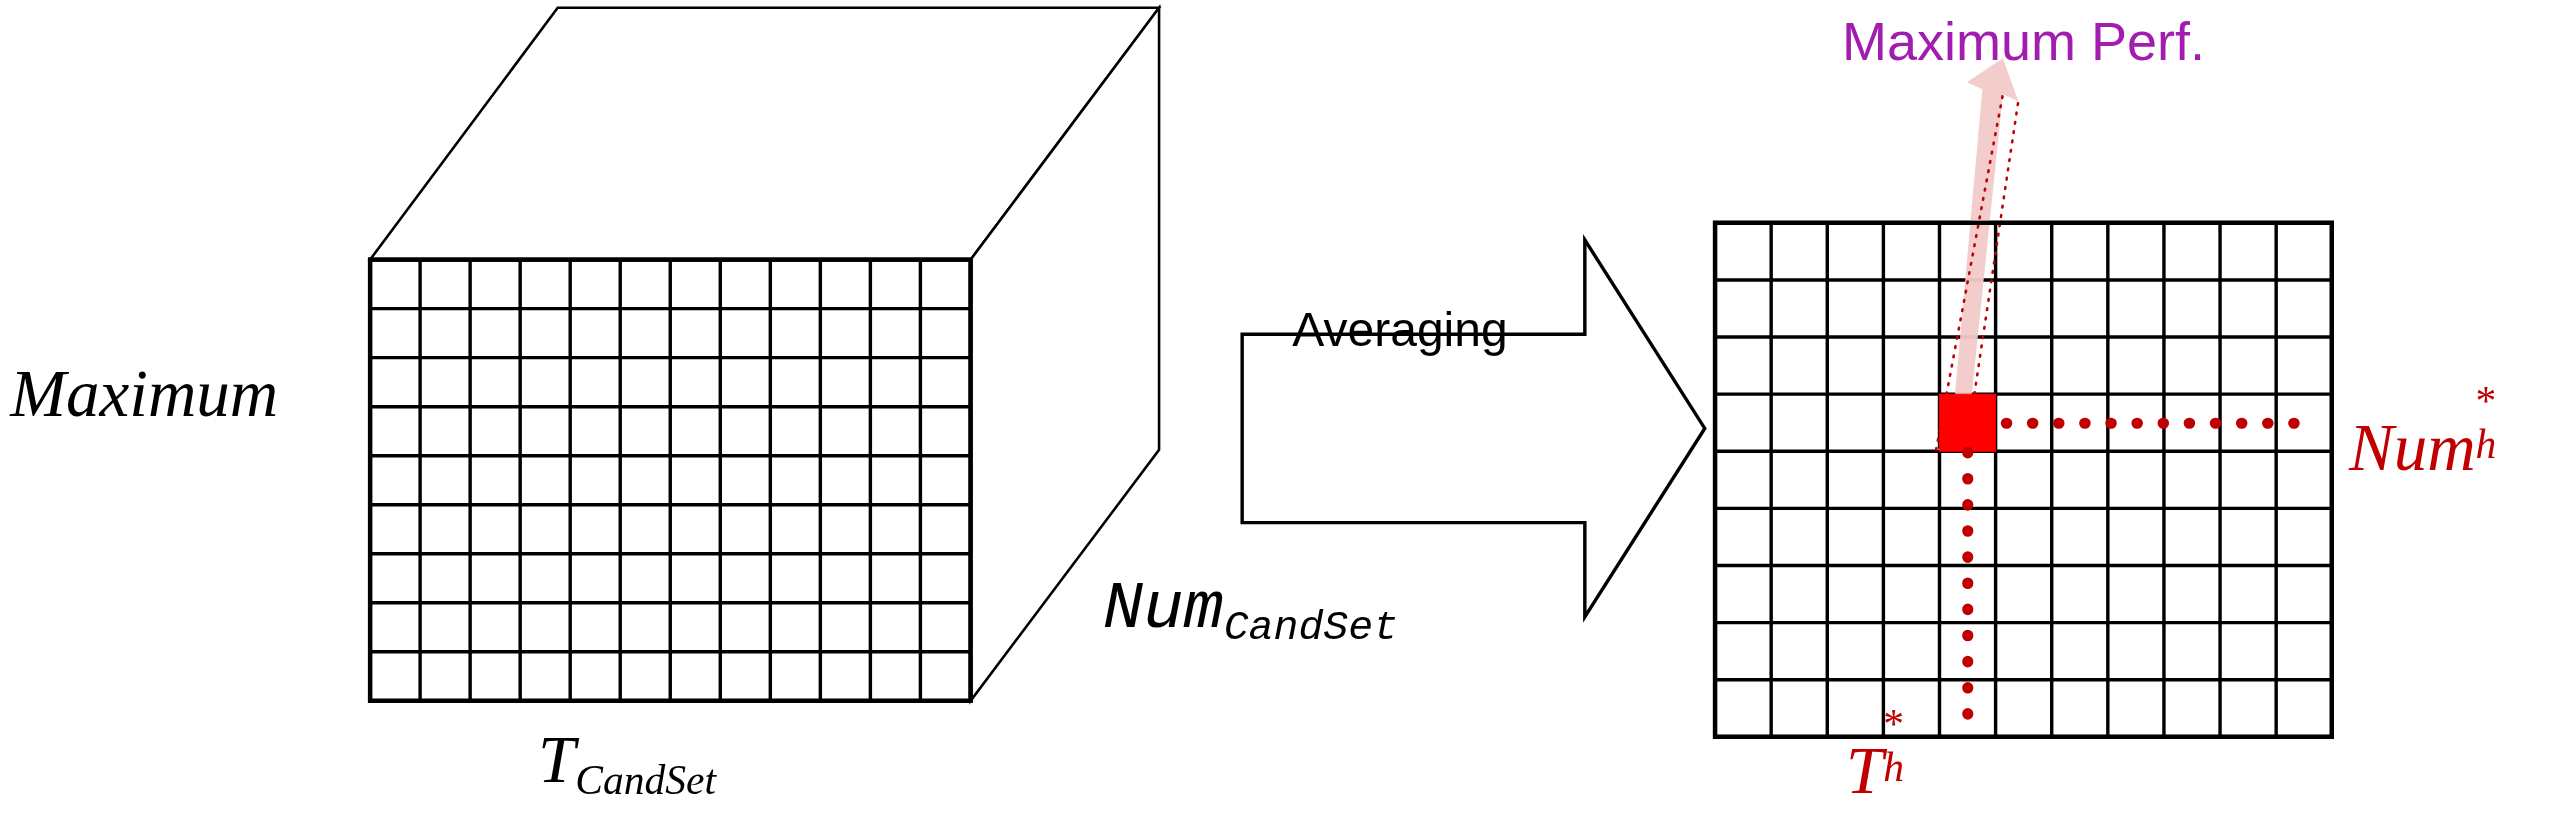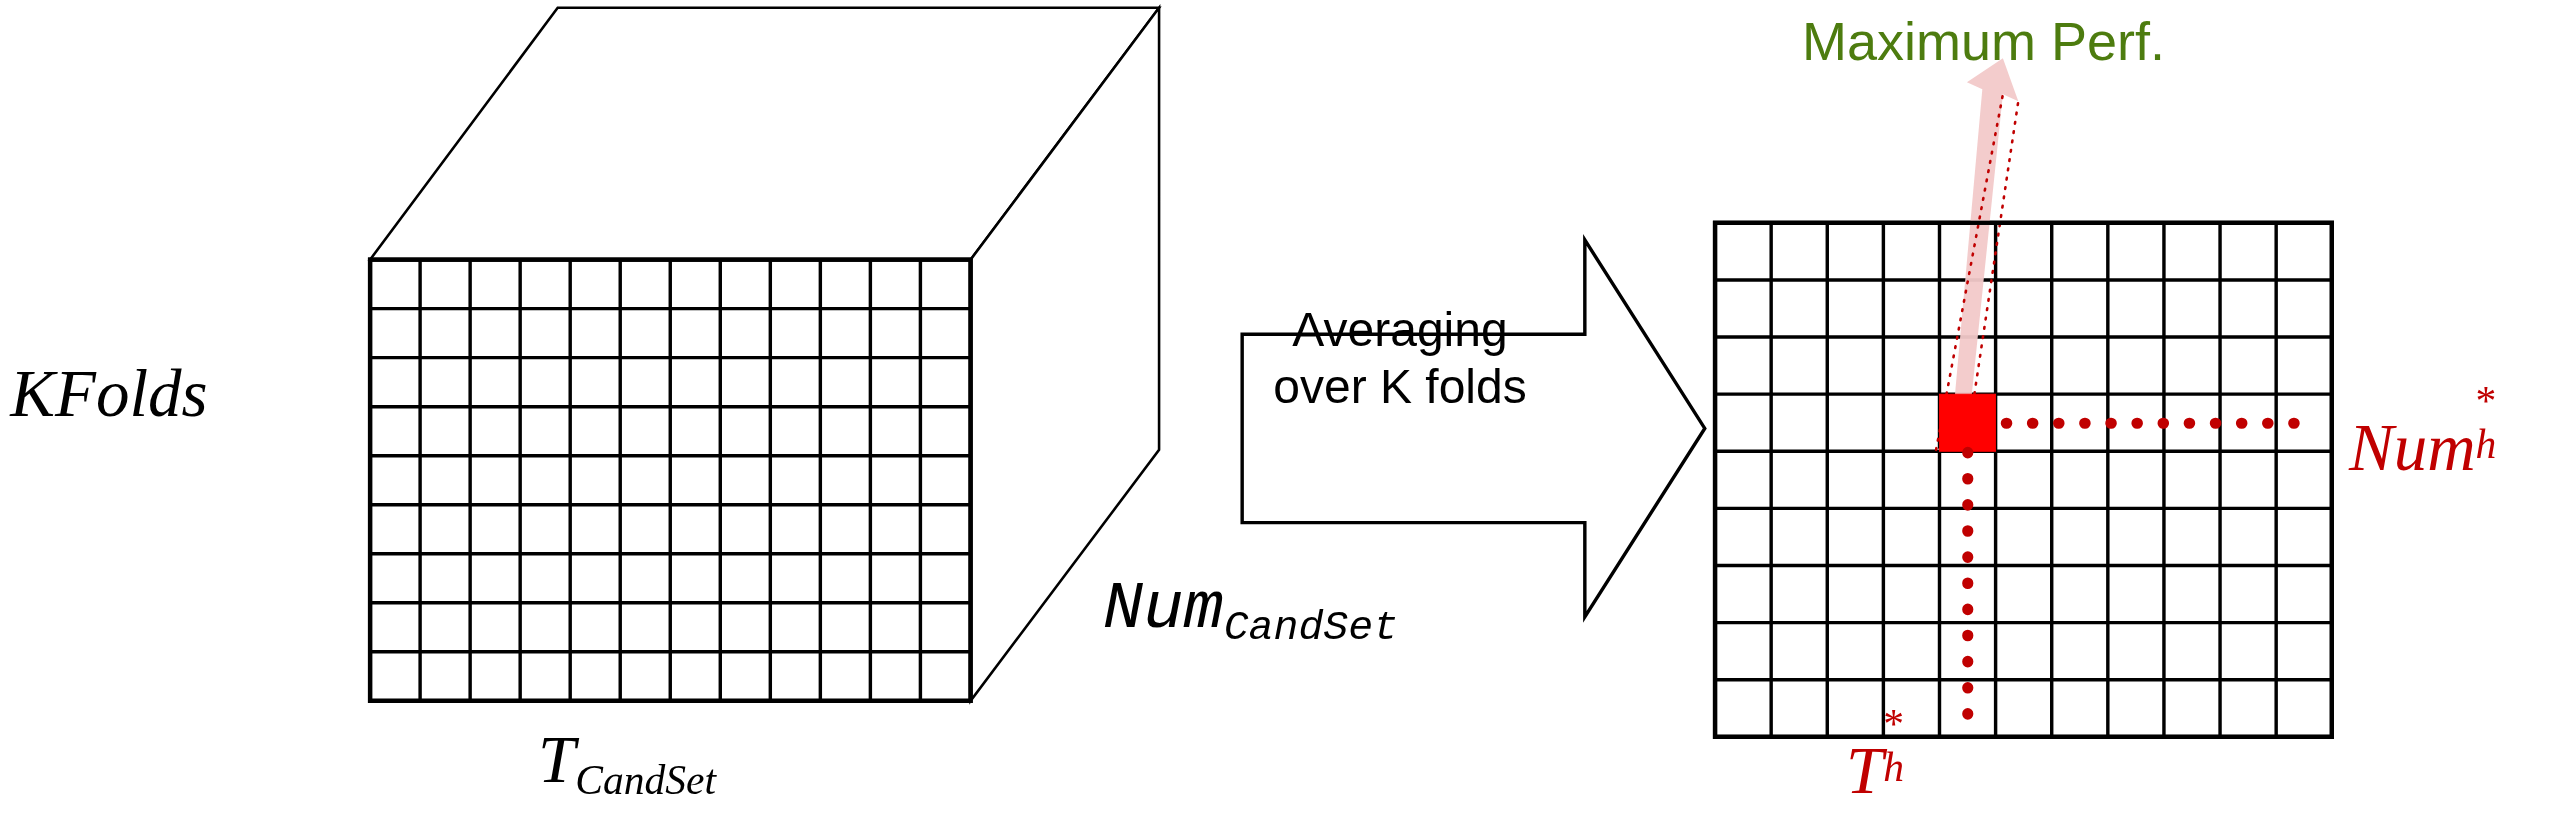--- a/index.html
+++ b/index.html
@@ -61,21 +61,21 @@
   }
 
   .sanslabel {
     position: absolute;
     font-family: "Liberation Sans", sans-serif;
     color: #000000;
     white-space: nowrap;
     line-height: 1.18;
     text-align: center;
   }
-  .sanslabel.red { color: #4d7c0f; }
+  .sanslabel.red { color: #a21caf; margin-left: 40px; }
 
   #kfolds-label { left: 10.3px;  top: 360px;  font-size: 67px; }
   #tcandset-label { left: 538px; top: 726px; font-size: 67px; }
   #numcandset-label { left: 1103px; top: 576px; font-size: 67px; font-family: Liberation Mono, monospace; }
   #arrow-text { left: 1246px; top: 302px; width: 308px; font-size: 48px; }
   #maxperf-label { left: 1802px; top: 10.3px; font-size: 54px; }
   #numh-label { left: 2349px; top: 403px; font-size: 67px; }
   #th-label { left: 1846px; top: 726px; font-size: 67px; }
 </style>
 </head>
@@ -157,29 +157,28 @@
       <rect x="2264" y="460" width="65.5" height="66.7" fill="#FF0000" stroke="#FF0000" stroke-width="1"></rect>
 
       <line x1="2342" y1="494" x2="2706" y2="494" stroke="#C00000" stroke-width="13" stroke-linecap="round" stroke-dasharray="0.5 30"></line>
 
       <line x1="2297" y1="528" x2="2297" y2="858" stroke="#C00000" stroke-width="13" stroke-linecap="round" stroke-dasharray="0.5 30"></line>
 
       <rect x="2002" y="260" width="720" height="600" fill="none" stroke="#000000" stroke-width="5"></rect>
     </g>
   </svg>
 
-  <div class="math" id="kfolds-label">KFolds</div>
+  <div class="math" id="kfolds-label">Maximum</div>
 
   <div class="math" id="tcandset-label"><span>T</span><span class="sub">CandSet</span></div>
 
   <div class="math" id="numcandset-label"><span>Num</span><span class="sub">CandSet</span></div>
 
   <div class="sanslabel" id="arrow-text">
     <div>Averaging</div>
-    <div>over K folds</div>
   </div>
 
   <div class="sanslabel red" id="maxperf-label">Maximum Perf.</div>
 
   <div class="math red" id="numh-label"><span>Num</span><span class="stack"><span class="sp">*</span><span class="sb">h</span></span></div>
 
   <div class="math red" id="th-label"><span>T</span><span class="stack"><span class="sp">*</span><span class="sb">h</span></span></div>
 
 </div>
 

